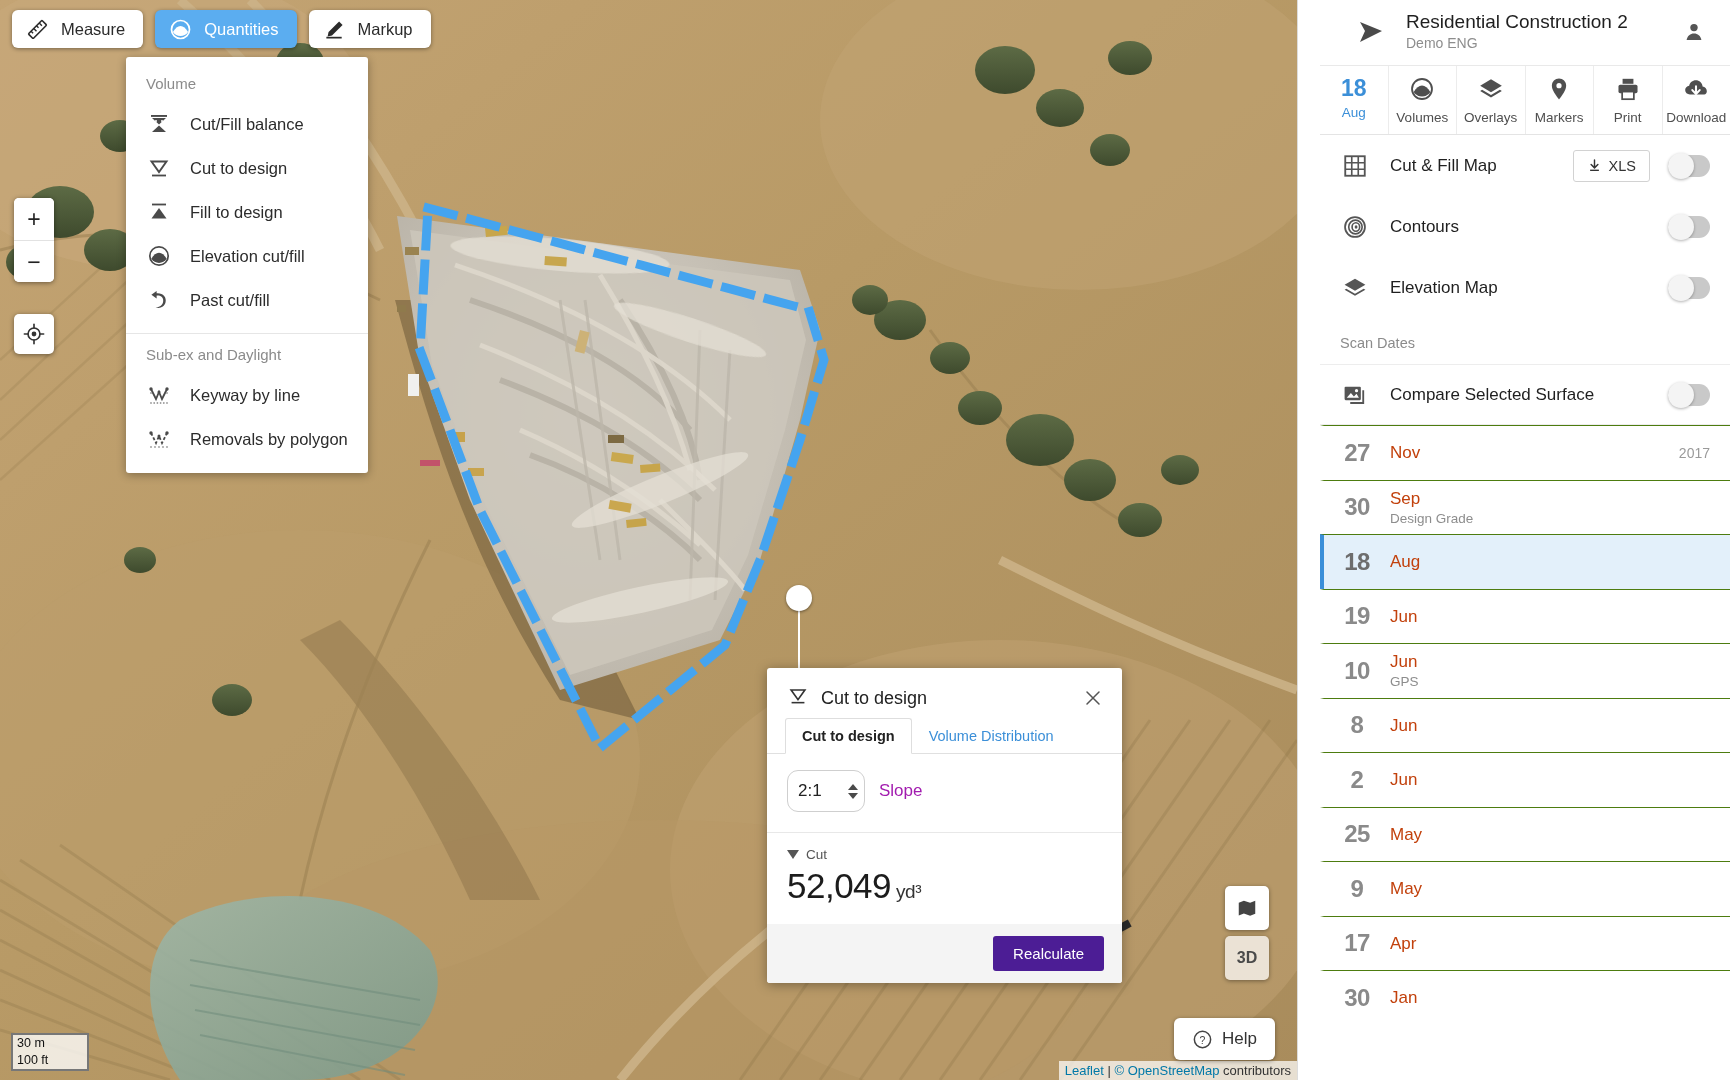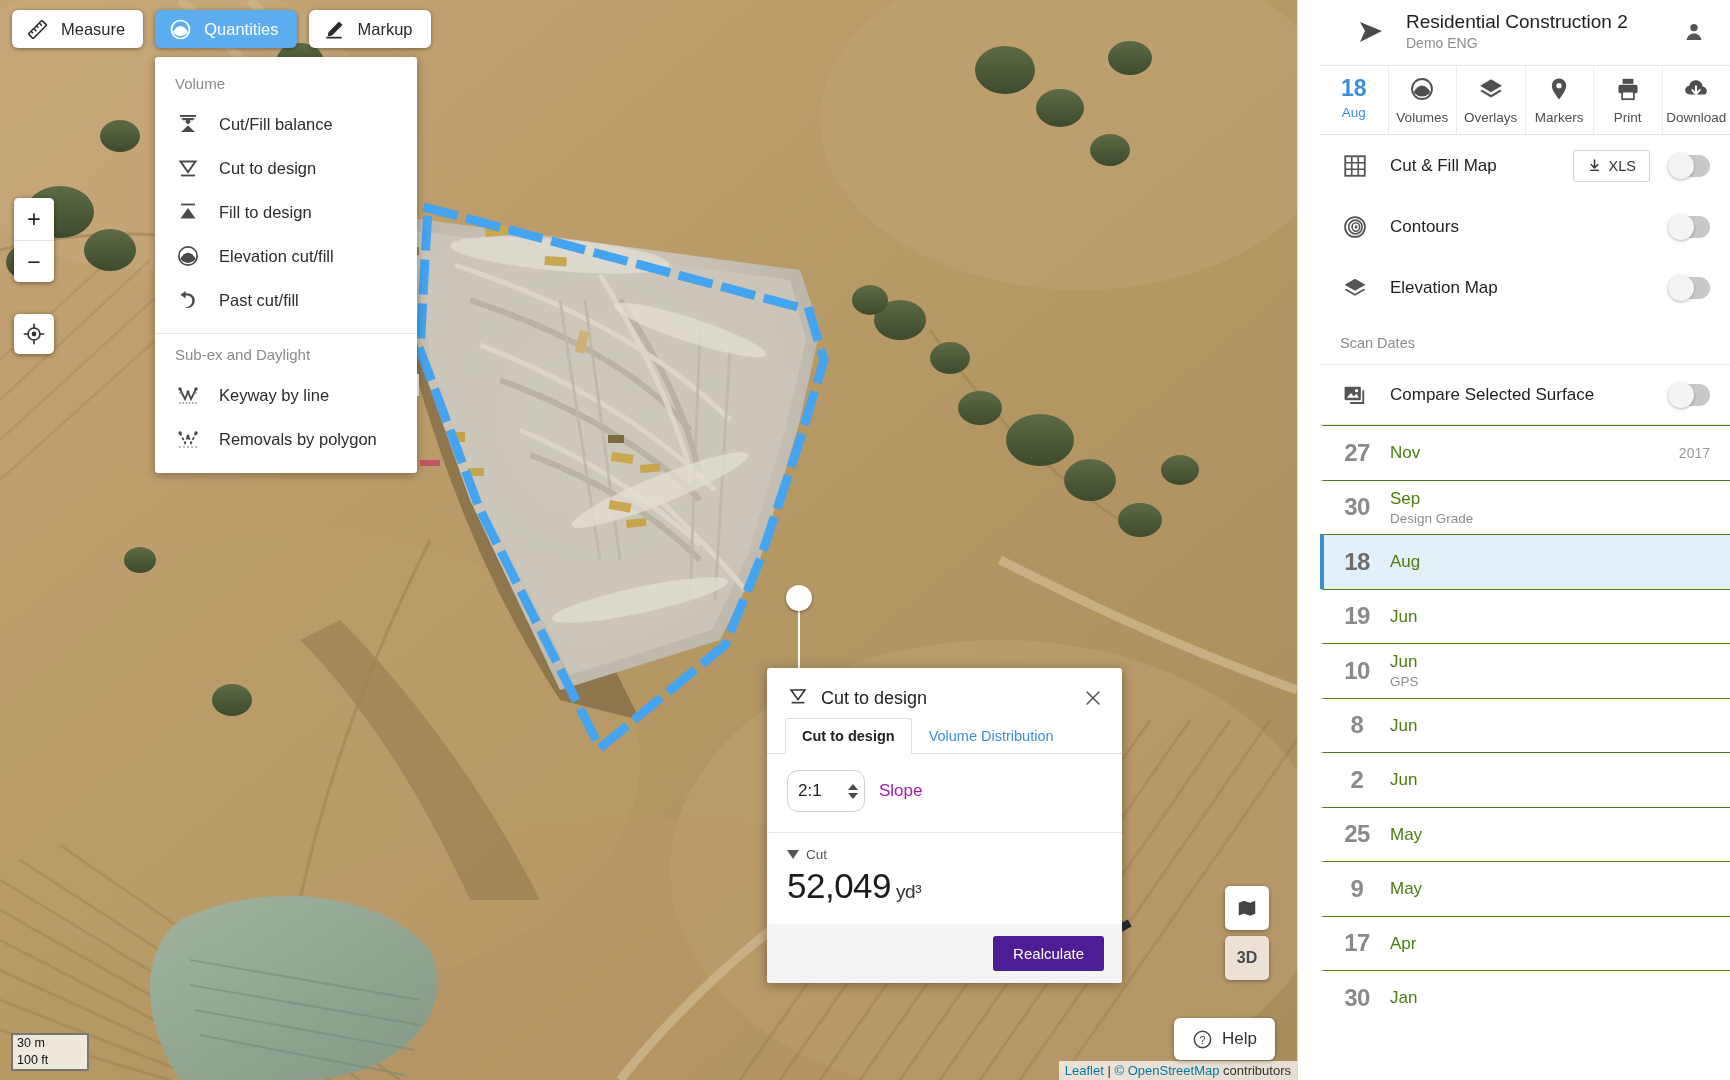--- a/index.html
+++ b/index.html
@@ -46,21 +46,21 @@
     background: #fff; border: 0; border-radius: 6px;
     box-shadow: 0 1px 4px rgba(0,0,0,.4);
     font-size: 16.5px; color: #2b2b2b; cursor: pointer;
     font-family: "Liberation Sans", sans-serif;
   }
   .tool-btn.active { background: #5badf0; color: #fff; }
   .tool-btn .ico { display:flex; align-items:center; }
 
   
   .dropdown {
-    position: absolute; left: 155px; top: 57px; width: 262px;
+    position: absolute; left: 126px; top: 57px; width: 242px;
     background: #fff; border-radius: 3px;
     box-shadow: 0 2px 10px rgba(0,0,0,.32);
     padding: 10px 0 12px; z-index: 45;
   }
   .dd-header {
     font-size: 15px; color: #8b8b8b; padding: 8px 0 10px 20px;
     font-family: "Liberation Sans", sans-serif;
   }
   .dd-item {
     display: flex; align-items: center; gap: 18px;
@@ -220,21 +220,21 @@
     border-top: 1px solid #4d7c0f; cursor: pointer;
     border-left: 4px solid transparent;
   }
   .date-row.selected { background: #e3f0fa; border-left-color: #3b8fd8; }
   .date-day {
     width: 66px; text-align: center; font-size: 24px; font-weight: bold;
     color: #8a8a8a; letter-spacing: -0.5px;
   }
   .date-row.selected .date-day { color: #6d6d6d; }
   .date-main { flex: 1; }
-  .date-mon { font-size: 17px; color: #4d7c0f; line-height: 21px; }
+  .date-mon { font-size: 17px; color: #c2410c; line-height: 21px; }
   .date-sub { font-size: 13.5px; color: #8d8d8d; line-height: 17px; }
   .date-year { font-size: 14px; color: #9a9a9a; padding-right: 20px; }
   .compare-row { border-top: 1px solid #ededed; border-bottom: 1px solid #ededed; }
 </style>
 </head>
 <body>
 
 <div id="app">
 
   <div id="map">

